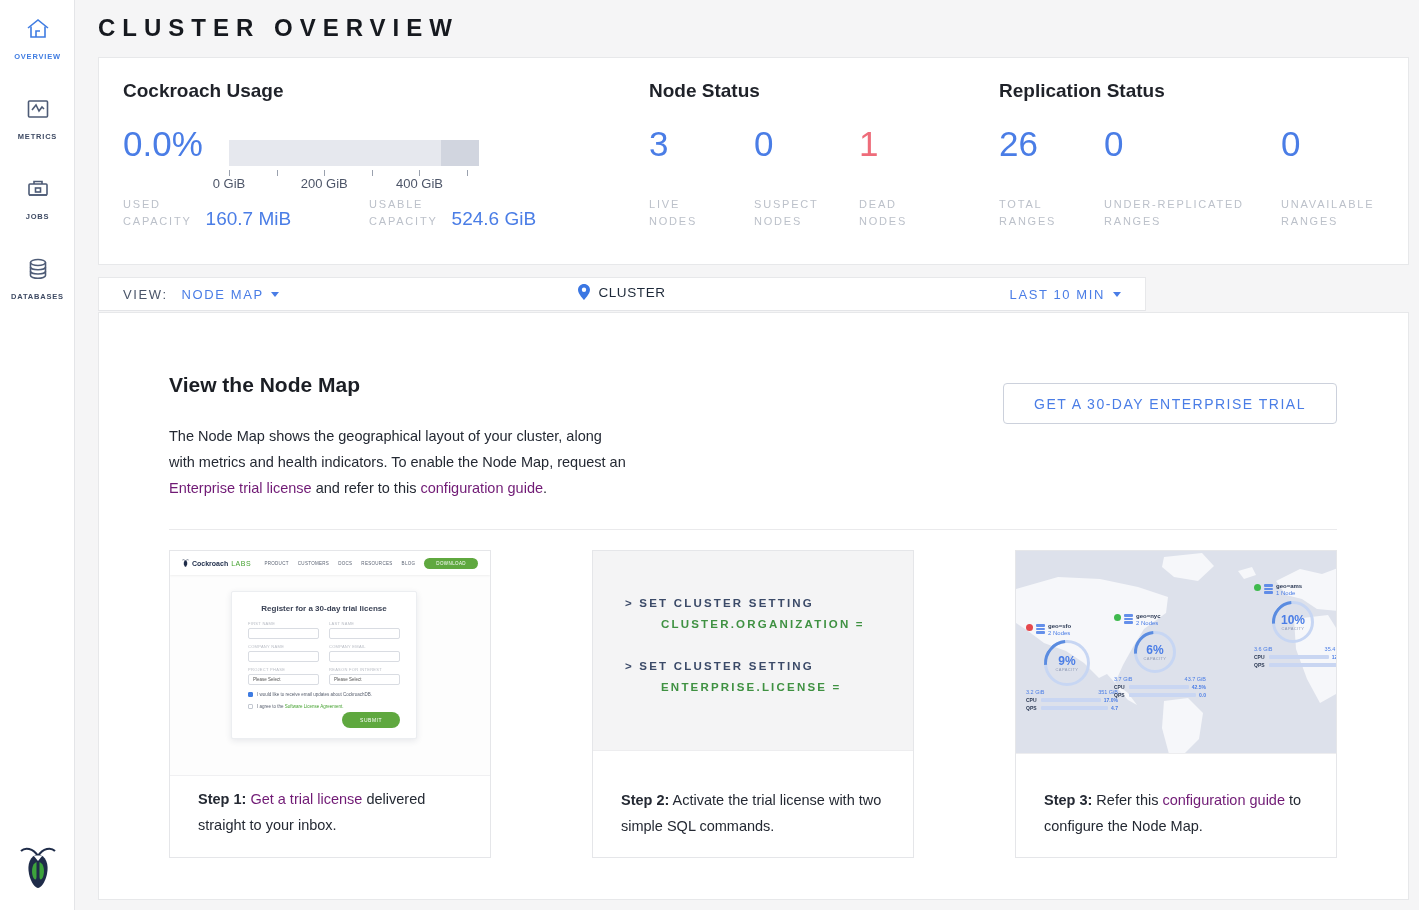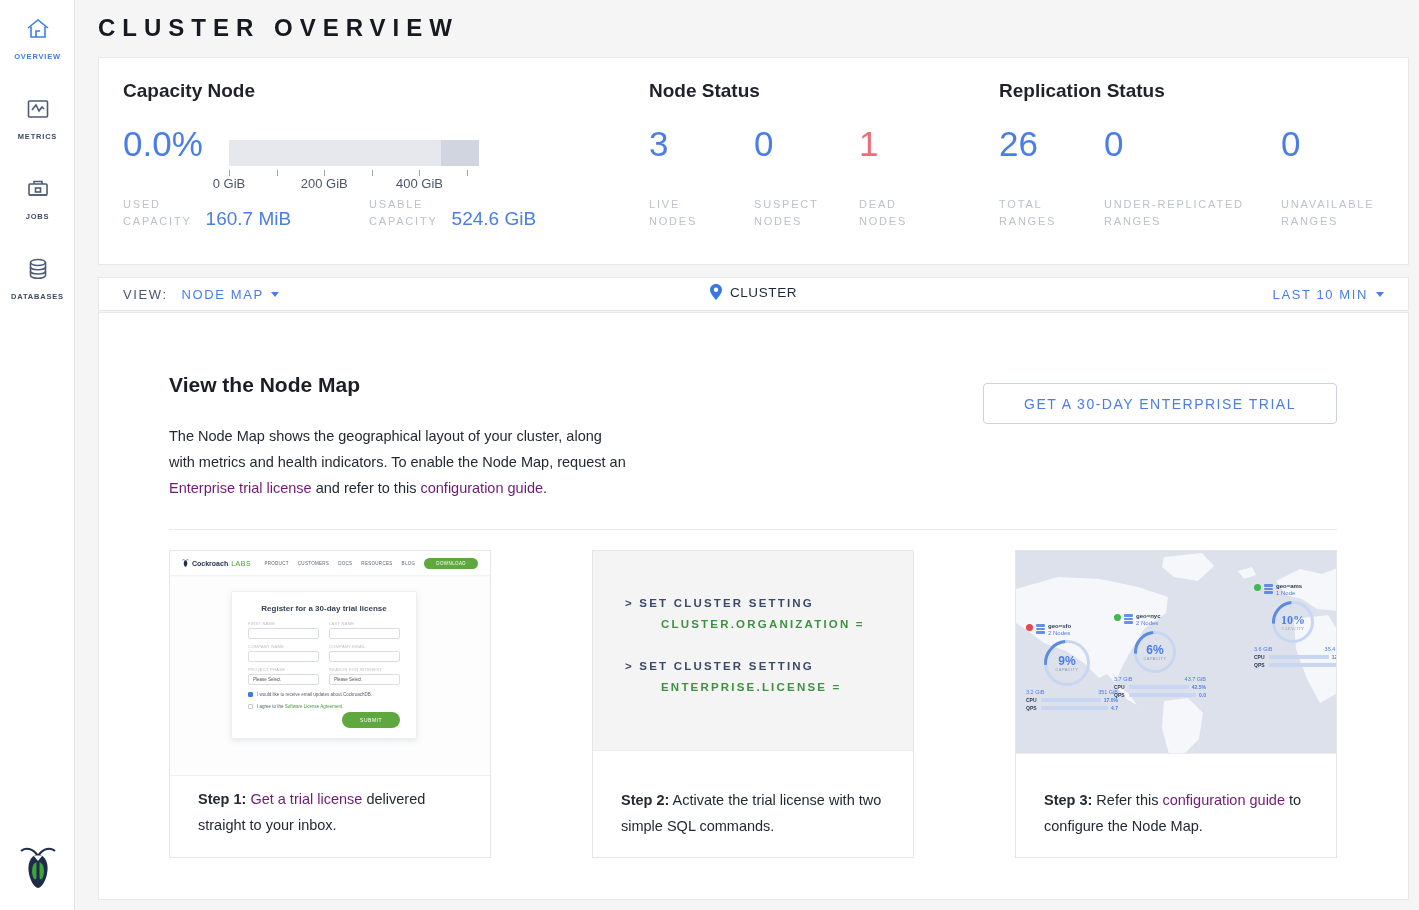--- a/index.html
+++ b/index.html
@@ -36,40 +36,40 @@
   .cap-bar .dark { position:absolute; right:0; top:0; height:26px; width:15.2%; background:#d1d5df; }
   .cap-ticks { position:absolute; left:130px; top:110px; width:250px; height:8px; }
   .cap-ticks i { position:absolute; top:2px; width:1px; height:6px; background:#9aa1ae; }
   .cap-ticklabels { position:absolute; left:130px; top:118px; width:250px; height:16px;
     font-size:13px; color:#4d5568; }
   .cap-ticklabels span { position:absolute; transform:translateX(-50%); white-space:nowrap; }
   .cap-detail { position:absolute; top:138px; display:flex; align-items:flex-end; gap:14px; }
   .cap-detail .val { font-size:19px; color:#4a7de6; padding-bottom:0px; }
 
   
-  .view-bar { left:98px; top:277px; width:1311px; height:34px; display:flex; align-items:center;
+  .view-bar { left:98px; top:277px; width:1048px; height:34px; display:flex; align-items:center;
     padding:0 24px; border-bottom:1px solid #e4e5e8; }
   .view-label { font-size:13px; letter-spacing:1.6px; color:#4a5569; }
   .view-value { margin-left:14px; font-size:13px; letter-spacing:1.6px; color:#4a7de6; cursor:pointer;
     display:flex; align-items:center; gap:7px; }
   .caret { width:0; height:0; border-left:4.5px solid transparent; border-right:4.5px solid transparent;
     border-top:5.5px solid #4a7de6; display:inline-block; }
   .view-center { position:absolute; left:0; right:0; text-align:center; pointer-events:none; }
   .view-center .inner { display:inline-flex; align-items:center; gap:8px; pointer-events:auto; }
   .cluster-lbl { font-size:13.5px; letter-spacing:.6px; color:#1d2939; font-weight:500; }
   .time-range { margin-left:auto; font-size:13px; letter-spacing:1.6px; color:#4a7de6; cursor:pointer;
     display:flex; align-items:center; gap:8px; }
 
   
   .main-card { left:98px; top:312px; width:1311px; height:588px; }
   .nm-heading { position:absolute; left:70px; top:60px; font-size:21px; font-weight:600; color:#1b1e24; }
   .nm-desc { position:absolute; left:70px; top:110px; width:460px; font-size:14.5px;
     line-height:26px; color:#242933; }
   .link { color:#701a75; cursor:pointer; }
-  .trial-btn { position:absolute; right:71px; top:70px; height:41px; padding:0 40px;
+  .trial-btn { position:absolute; right:71px; top:70px; height:41px; padding:0 30px;
     background:#fff; border:1px solid #ccd1dc; border-radius:4px; font-size:14px;
     letter-spacing:1.5px; color:#4a7de6; font-family:"Liberation Sans",sans-serif; cursor:pointer; }
   .nm-divider { position:absolute; left:70px; right:71px; top:216px; border-top:1px solid #eaeaec; }
 
   .steps-row { position:absolute; left:70px; right:71px; top:237px; height:308px;
     display:flex; justify-content:space-between; }
   .step-card { width:322px; height:308px; border:1px solid #e5e6e9; background:#fff; }
   .caption { padding:10px 28px 0 28px; font-size:14.5px; line-height:26px; color:#242933; }
   .caption b { font-weight:700; }
 
@@ -181,21 +181,21 @@
       <path d="M17.5 18 C13 20 12 27 14 33 C15.5 36.5 17.5 36 17.5 33 Z" fill="#3da33c"></path>
       <path d="M20.5 18 C25 20 26 27 24 33 C22.5 36.5 20.5 36 20.5 33 Z" fill="#3da33c"></path>
     </svg>
   </div>
 </nav>
 
 <h1 class="page-title">CLUSTER OVERVIEW</h1>
 
 <section class="card summary-card">
 
-  <h2 class="sec-title" style="left:24px;">Capacity Node</h2>
+  <h2 class="sec-title" style="left:24px;">Cockroach Usage</h2>
   <div class="cap-percent">0.0%</div>
   <div class="cap-bar">
       <span class="dark"></span>
     </div>
   <div class="cap-ticks">
     <i style="left:0%"></i>
       <i style="left:19.05%"></i>
       <i style="left:38.1%"></i>
     <i style="left:57.14%"></i>
       <i style="left:76.19%"></i>
@@ -447,21 +447,21 @@
             <span class="stack">
                 <i></i>
                 <i></i>
                 <i></i>
               </span>
             <span>
                 <div class="mn-name">geo=ams</div>
               <div class="mn-count">1 Node</div>
               </span>
           </div>
-          <div class="gauge" style="width:42px;height:42px;margin:4px 0 0 18px;font-family:Liberation Serif, serif;">
+          <div class="gauge" style="width:42px;height:42px;margin:4px 0 0 18px;">
             <span class="pct">10%</span>
             <span class="cl">CAPACITY</span>
           </div>
           <div class="mn-range">
             <span>3.6 GiB</span>
             <span>35.4 GiB</span>
           </div>
           <div class="mn-row">
               <span class="k">CPU</span>
               <span class="bar"></span>

